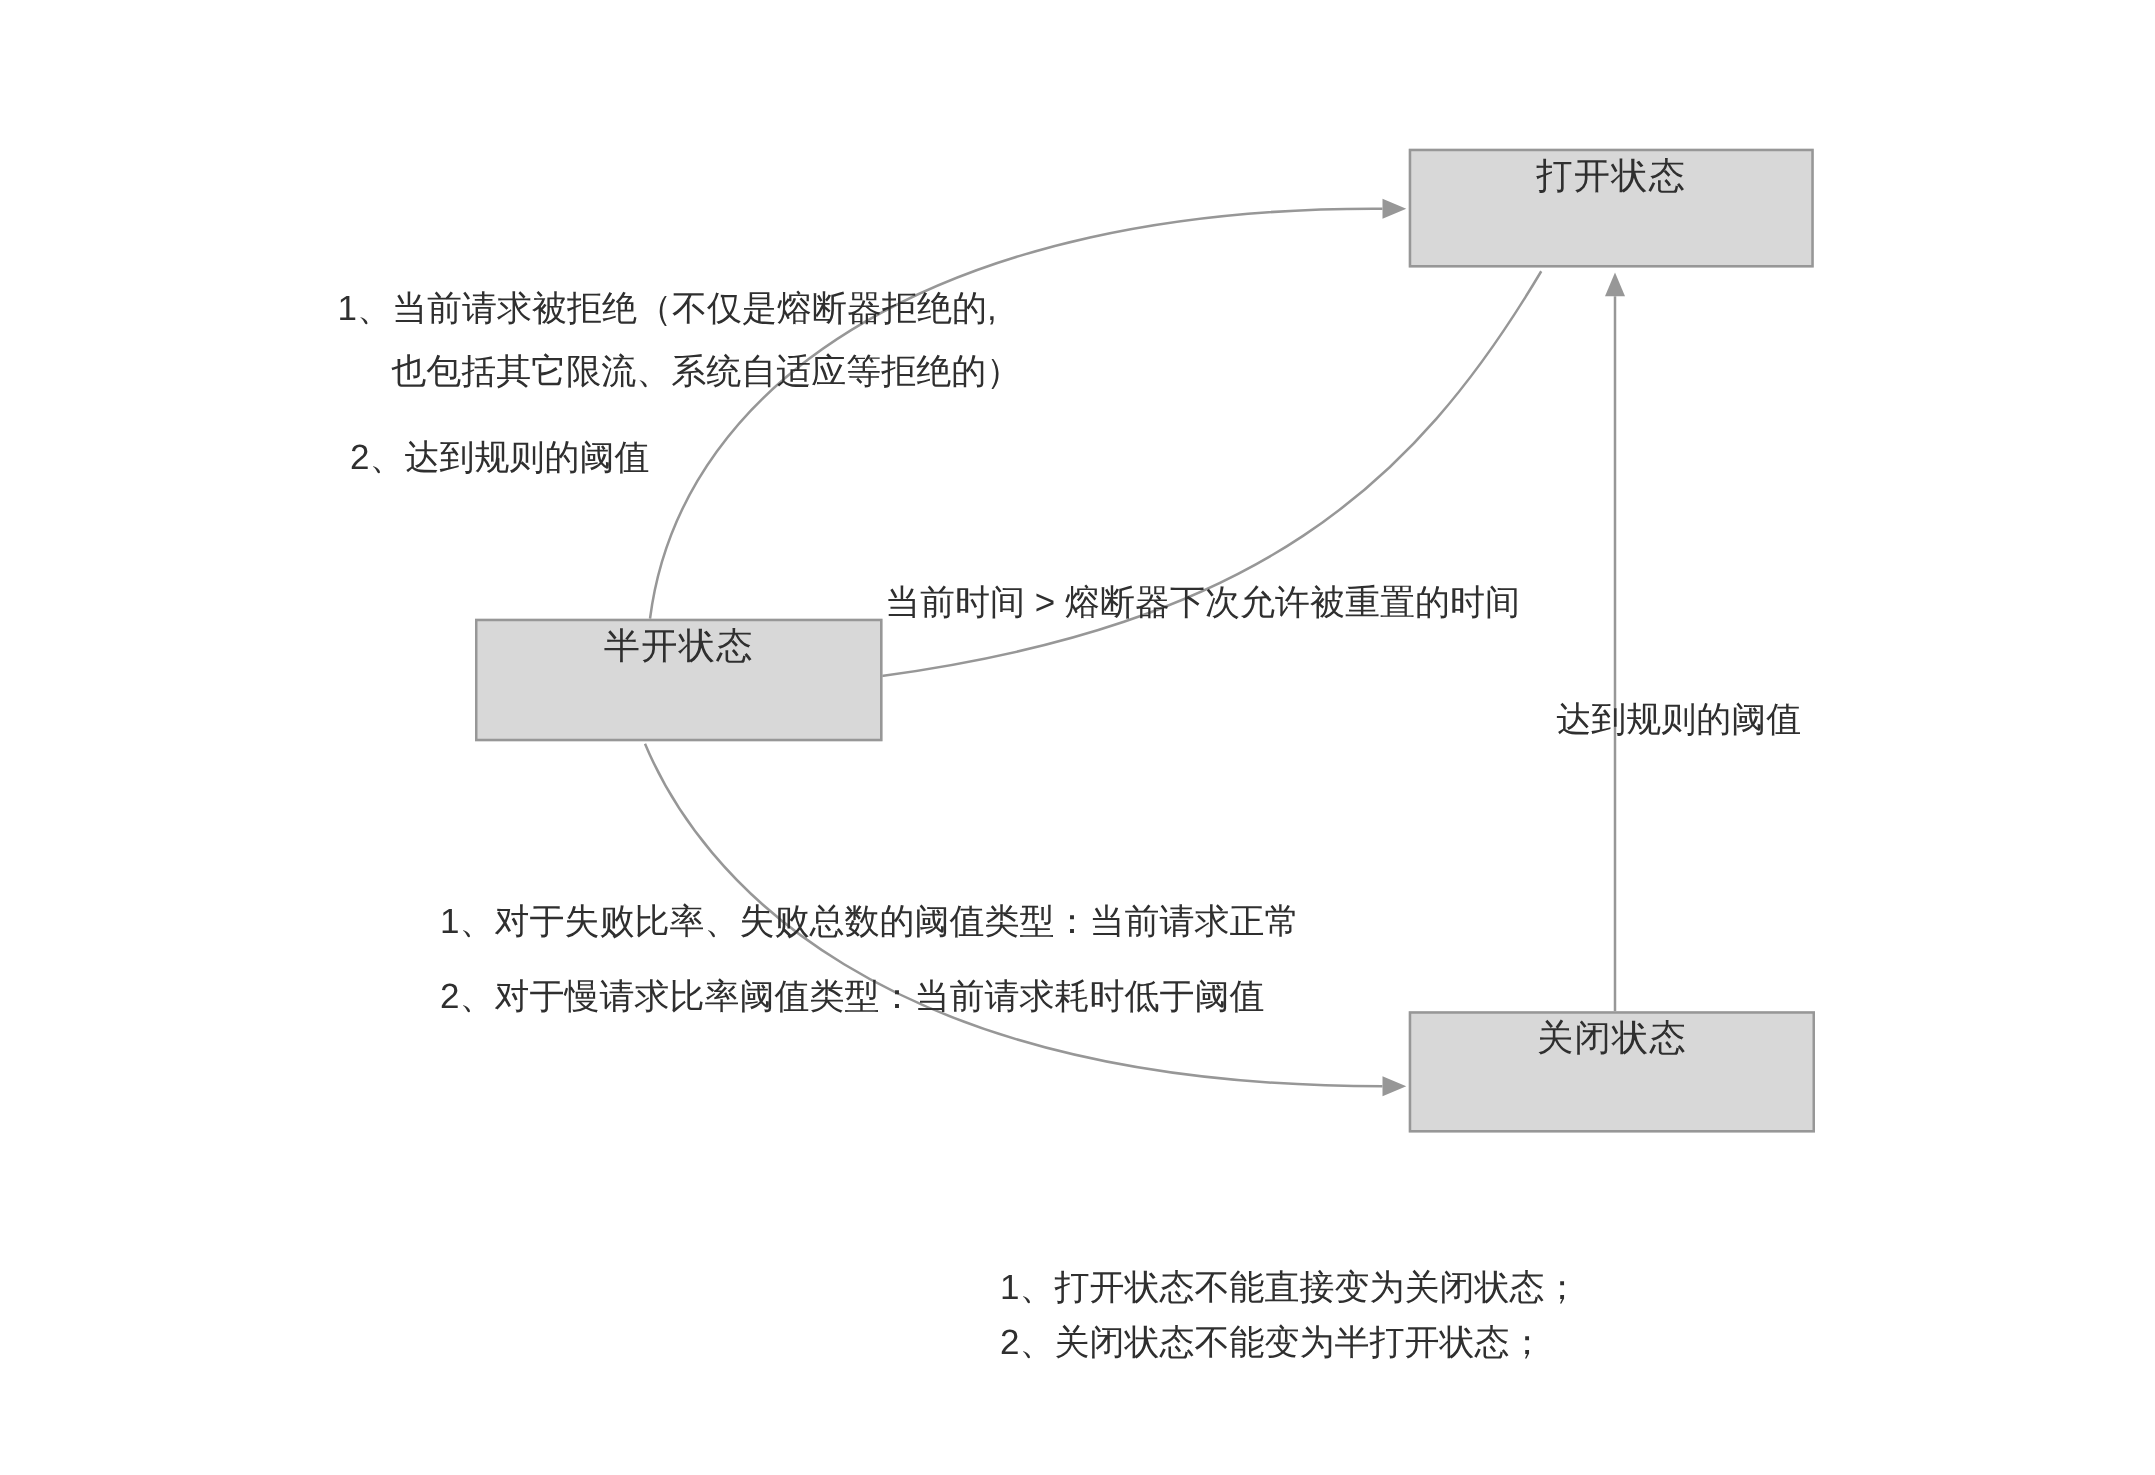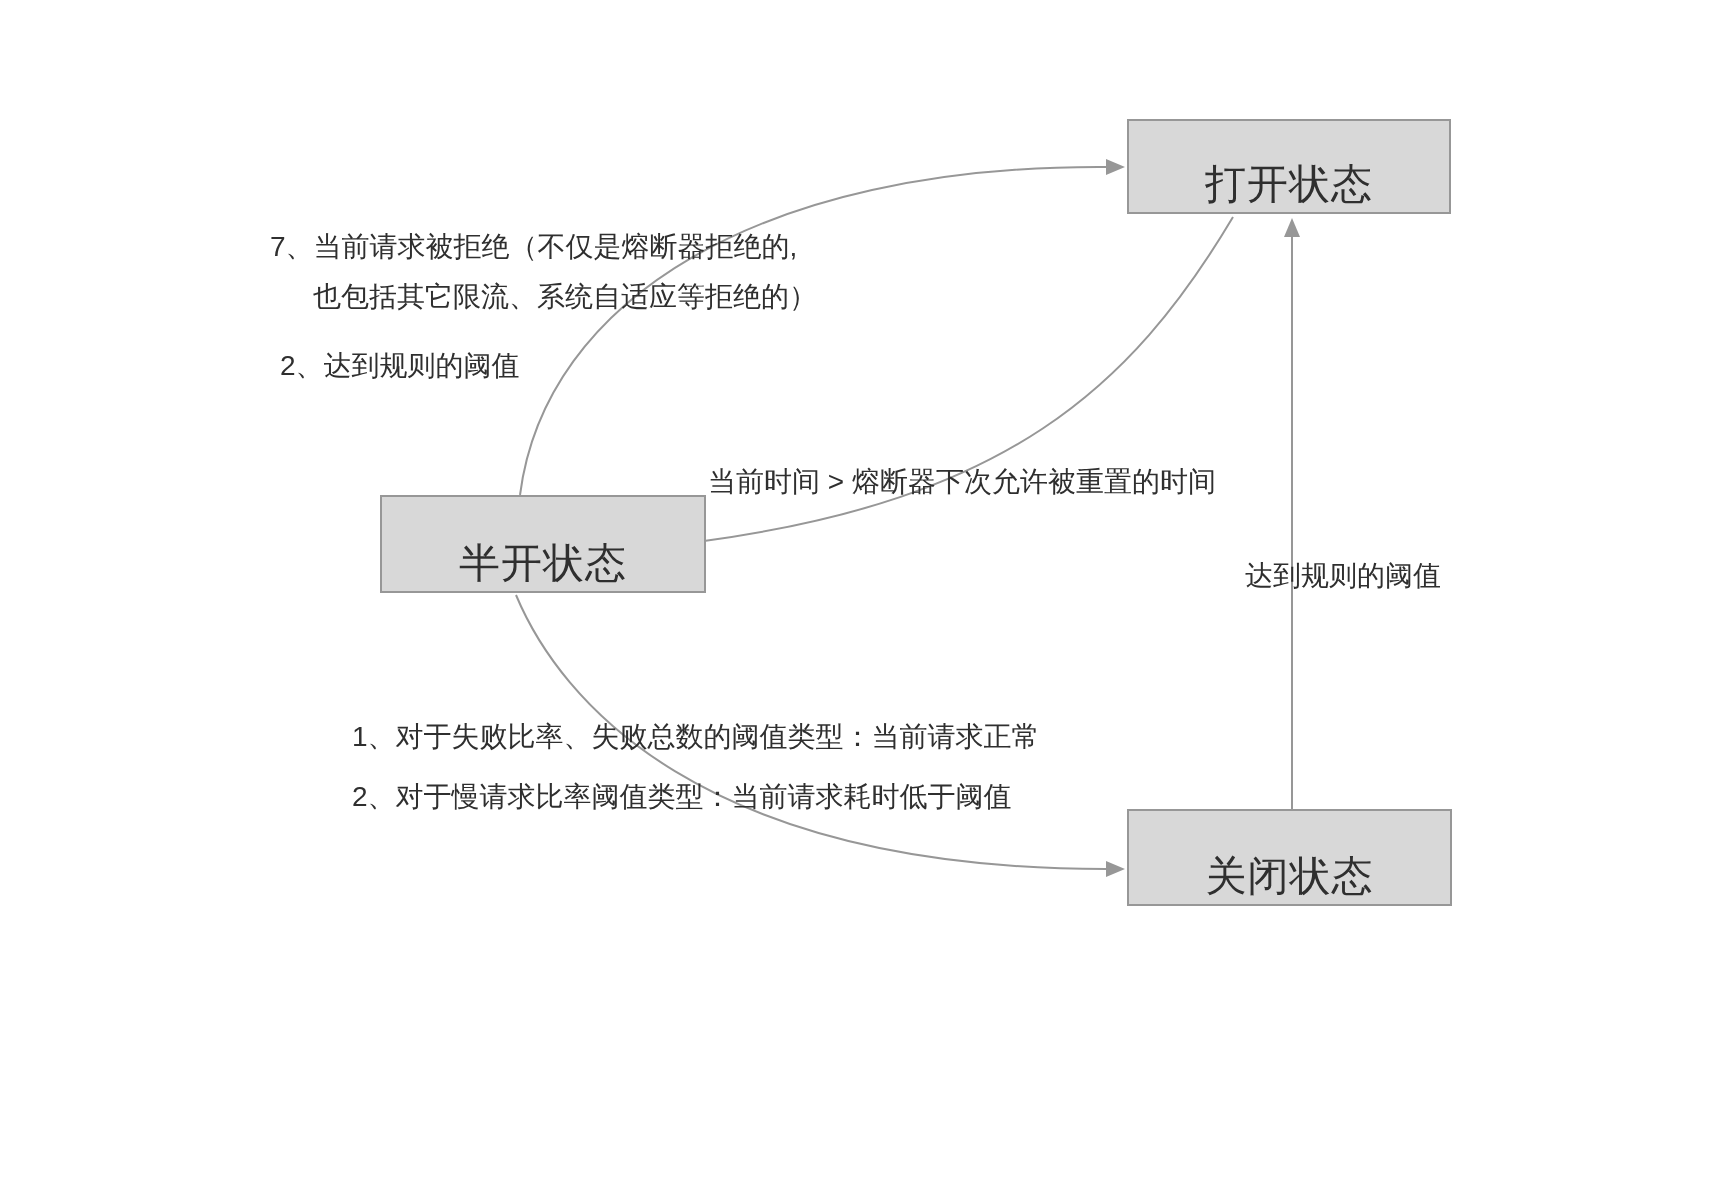--- a/index.html
+++ b/index.html
@@ -35,23 +35,23 @@
   .arrowhead{
     fill:var(--connector);
     stroke:none;
   }
   .node{
     position:absolute;
     box-sizing:border-box;
     background:var(--node-fill);
     border:2px solid var(--node-border);
     display:flex;
-    align-items:flex-end;
+    align-items:flex-start;
     justify-content:center;
-    font-size:41px;
+    font-size:29px;
     letter-spacing:1px;
     color:var(--text);
   }
   .node-open{left:1127px;top:119px;width:324px;height:95px;}
   .node-half-open{left:356px;top:495px;width:326px;height:98px;margin-left:24px;}
   .node-closed{left:1127px;top:809px;width:325px;height:97px;}
   .note{
     position:absolute;
     font-size:28px;
     line-height:50px;
@@ -93,21 +93,21 @@
 
   <div class="node node-half-open">
     <span>半开状态</span>
   </div>
 
   <div class="node node-closed">
     <span>关闭状态</span>
   </div>
 
   <div class="note note-reject">
-    <div>7、当前请求被拒绝（不仅是熔断器拒绝的,</div>
+    <div>1、当前请求被拒绝（不仅是熔断器拒绝的,</div>
     <div class="indent">也包括其它限流、系统自适应等拒绝的）</div>
   </div>
 
   <div class="note note-threshold">
     <div>2、达到规则的阈值</div>
   </div>
 
   <div class="note label-reset-time">
     <div>当前时间 &gt; 熔断器下次允许被重置的时间</div>
   </div>
@@ -117,14 +117,18 @@
   </div>
 
   <div class="note note-normal-1">
     <div>1、对于失败比率、失败总数的阈值类型：当前请求正常</div>
   </div>
 
   <div class="note note-normal-2">
     <div>2、对于慢请求比率阈值类型：当前请求耗时低于阈值</div>
   </div>
 
+  <div class="note note-footer">
+    <div>1、打开状态不能直接变为关闭状态；</div>
+    <div>2、关闭状态不能变为半打开状态；</div>
+  </div>
 
 </div>
 
 </body></html>

